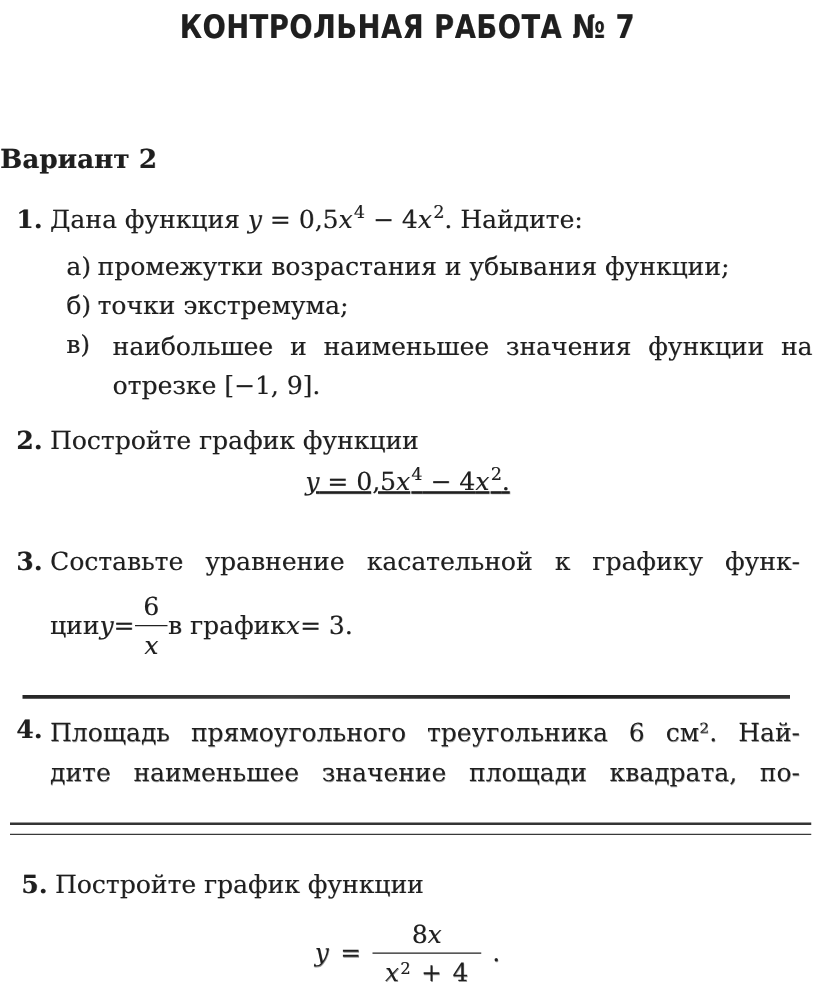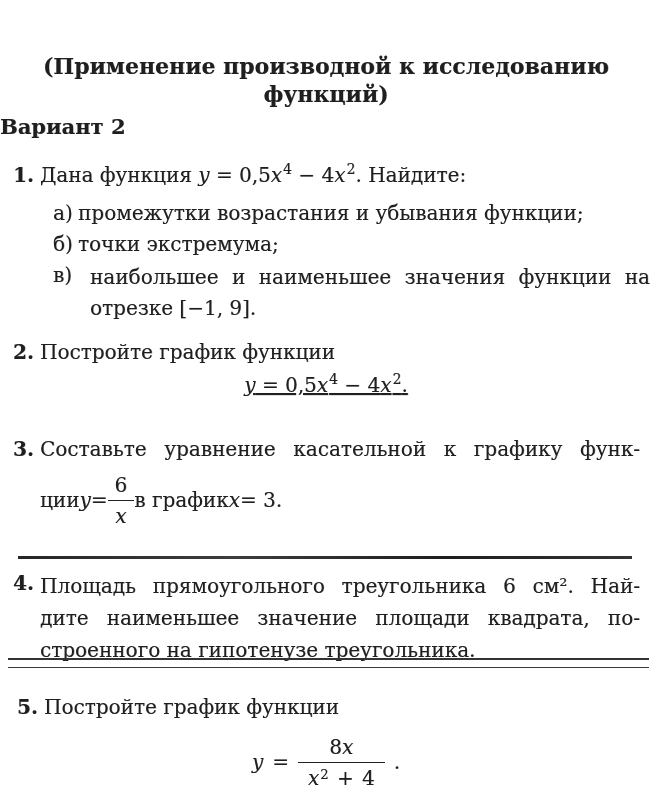--- a/index.html
+++ b/index.html
@@ -52,22 +52,24 @@
   .tok-i{font-style:italic;}
   .tok-sup{font-size:14px;position:relative;top:-8px;margin-left:1px;line-height:0;}
   .fden .tok-sup{top:-6px;font-size:13px;}
   .it{font-style:italic;}
 </style>
 </head>
 <body>
 
 <div class="page">
 
+  <div id="title" class="abs">
+    <span class="squeeze">КОНТРОЛЬНАЯ РАБОТА № 7</span>
+  </div>
 
-  <div id="subtitle" class="abs">(Применение производной к исследованию функций)</div>
 
   <div id="variant" class="abs">Вариант 2</div>
 
   <div id="p1row" class="abs prow">
     <span class="pnum">1.</span>
     <span class="ptext"><span class="tok-r">Дана функция </span><span class="tok-i">y</span><span class="tok-r"> = 0,5</span><span class="tok-i">x</span><span class="tok-sup">4</span><span class="tok-r"> − 4</span><span class="tok-i">x</span><span class="tok-sup">2</span><span class="tok-r">. Найдите:</span></span>
   </div>
   <div id="p1a" class="abs item">
     <span class="ilabel">а)</span>
     <span class="itext">промежутки возрастания и убывания функции;</span>
@@ -109,21 +111,20 @@
     <span>= 3.</span>
   </div>
 
   <div id="divider1" class="abs"></div>
 
   <div id="p4row" class="abs prow">
     <span class="pnum">4.</span>
     <span class="ptext">
       <div class="just">Площадь прямоугольного треугольника 6 см². Най-</div>
       <div class="just">дите наименьшее значение площади квадрата, по-</div>
-      <div>строенного на гипотенузе треугольника.</div>
     </span>
   </div>
 
   <div id="divider2" class="abs"></div>
 
   <div id="p5row" class="abs prow">
     <span class="pnum">5.</span>
     <span class="ptext">Постройте график функции</span>
   </div>
   <div id="p5formula" class="abs">

